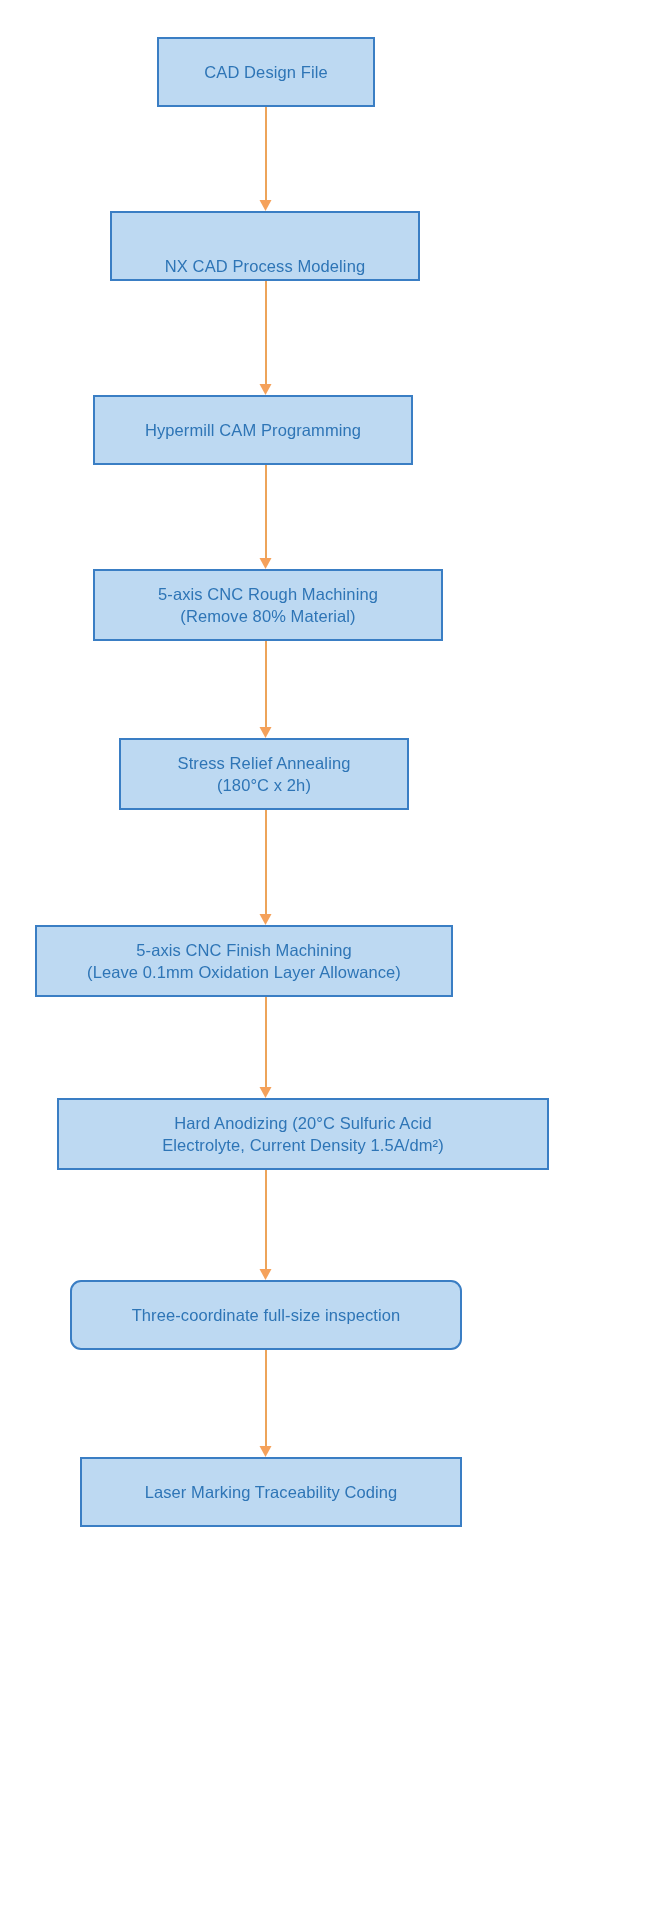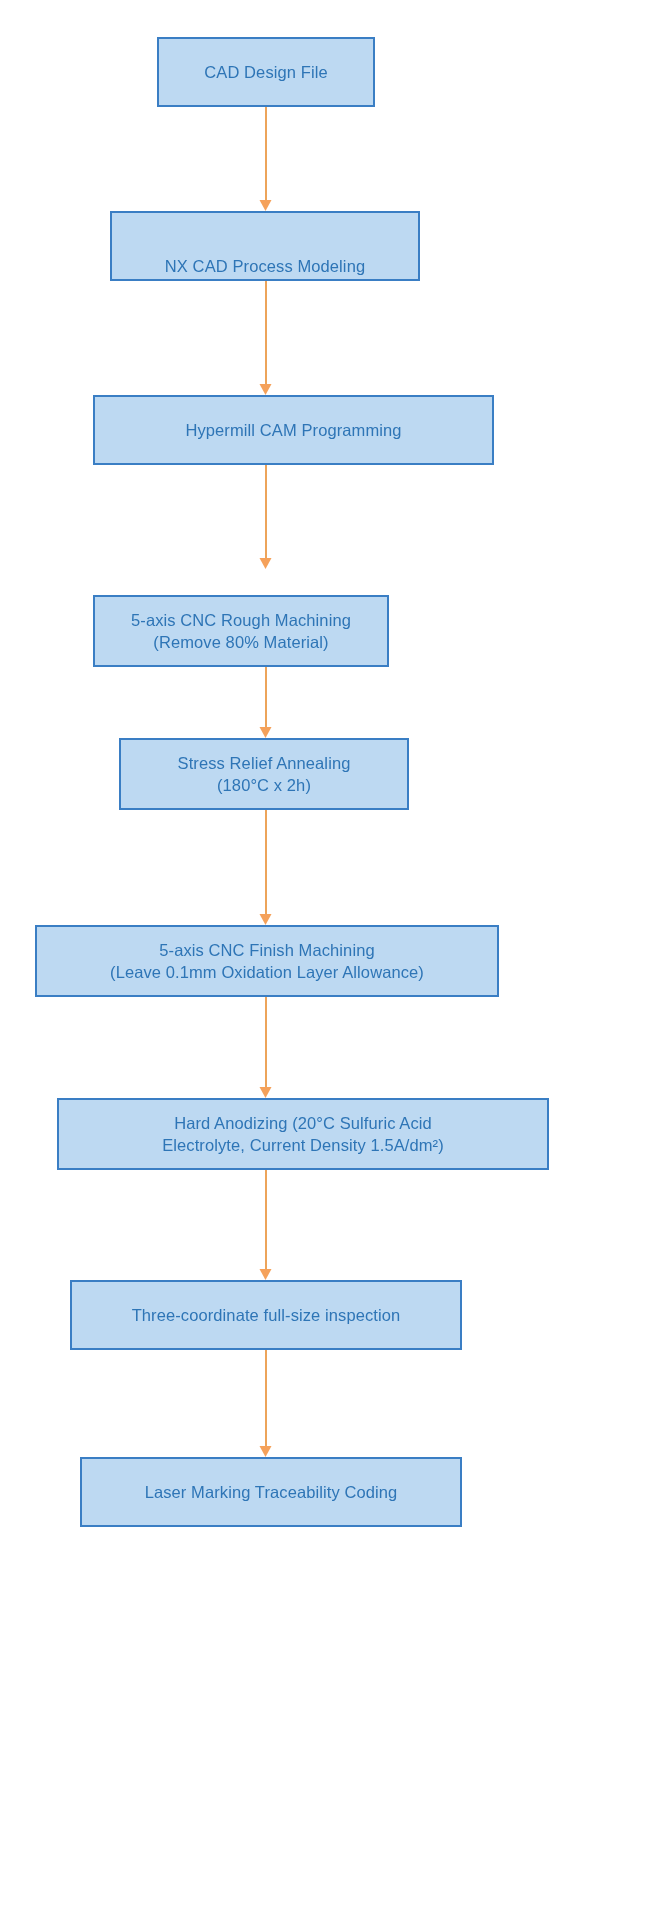--- a/index.html
+++ b/index.html
@@ -97,24 +97,24 @@
     <div class="flow-edge" style="left: 266px; top: 1170px;">
       <div class="edge-line" style="height: 99px;"></div>
       <div class="edge-head" style="top: 99px;"></div>
     </div>
     <div class="flow-edge" style="left: 266px; top: 1350px;">
       <div class="edge-line" style="height: 96px;"></div>
       <div class="edge-head" style="top: 96px;"></div>
     </div>
     <div class="flow-node" style="left: 157px; top: 37px; width: 218px; height: 70px;"><span>CAD Design File</span></div>
     <div class="flow-node" style="left: 110px; top: 211px; width: 310px; height: 70px; align-items: flex-end;"><span>NX CAD Process Modeling</span></div>
-    <div class="flow-node" style="left: 93px; top: 395px; width: 401px; height: 70px;"><span>Hypermill CAM Programming</span></div>
-    <div class="flow-node" style="left: 93px; top: 595px; width: 296px; height: 72px;"><span>5-axis CNC Rough Machining
+    <div class="flow-node" style="left: 93px; top: 395px; width: 320px; height: 70px;"><span>Hypermill CAM Programming</span></div>
+    <div class="flow-node" style="left: 93px; top: 569px; width: 350px; height: 72px;"><span>5-axis CNC Rough Machining
 (Remove 80% Material)</span></div>
     <div class="flow-node" style="left: 119px; top: 738px; width: 290px; height: 72px;"><span>Stress Relief Annealing
 (180°C x 2h)</span></div>
-    <div class="flow-node" style="left: 35px; top: 925px; width: 464px; height: 72px;"><span>5-axis CNC Finish Machining
+    <div class="flow-node" style="left: 35px; top: 925px; width: 418px; height: 72px;"><span>5-axis CNC Finish Machining
 (Leave 0.1mm Oxidation Layer Allowance)</span></div>
     <div class="flow-node" style="left: 57px; top: 1098px; width: 492px; height: 72px;"><span>Hard Anodizing (20°C Sulfuric Acid
 Electrolyte, Current Density 1.5A/dm²)</span></div>
-    <div class="flow-node" style="left: 70px; top: 1280px; width: 392px; height: 70px;"><span>Three-coordinate full-size inspection</span></div>
+    <div class="flow-node" style="left: 70px; top: 1280px; width: 392px; height: 70px; border-radius: 11px;"><span>Three-coordinate full-size inspection</span></div>
     <div class="flow-node" style="left: 80px; top: 1457px; width: 382px; height: 70px;"><span>Laser Marking Traceability Coding</span></div>
   </div>
 
 </body></html>

